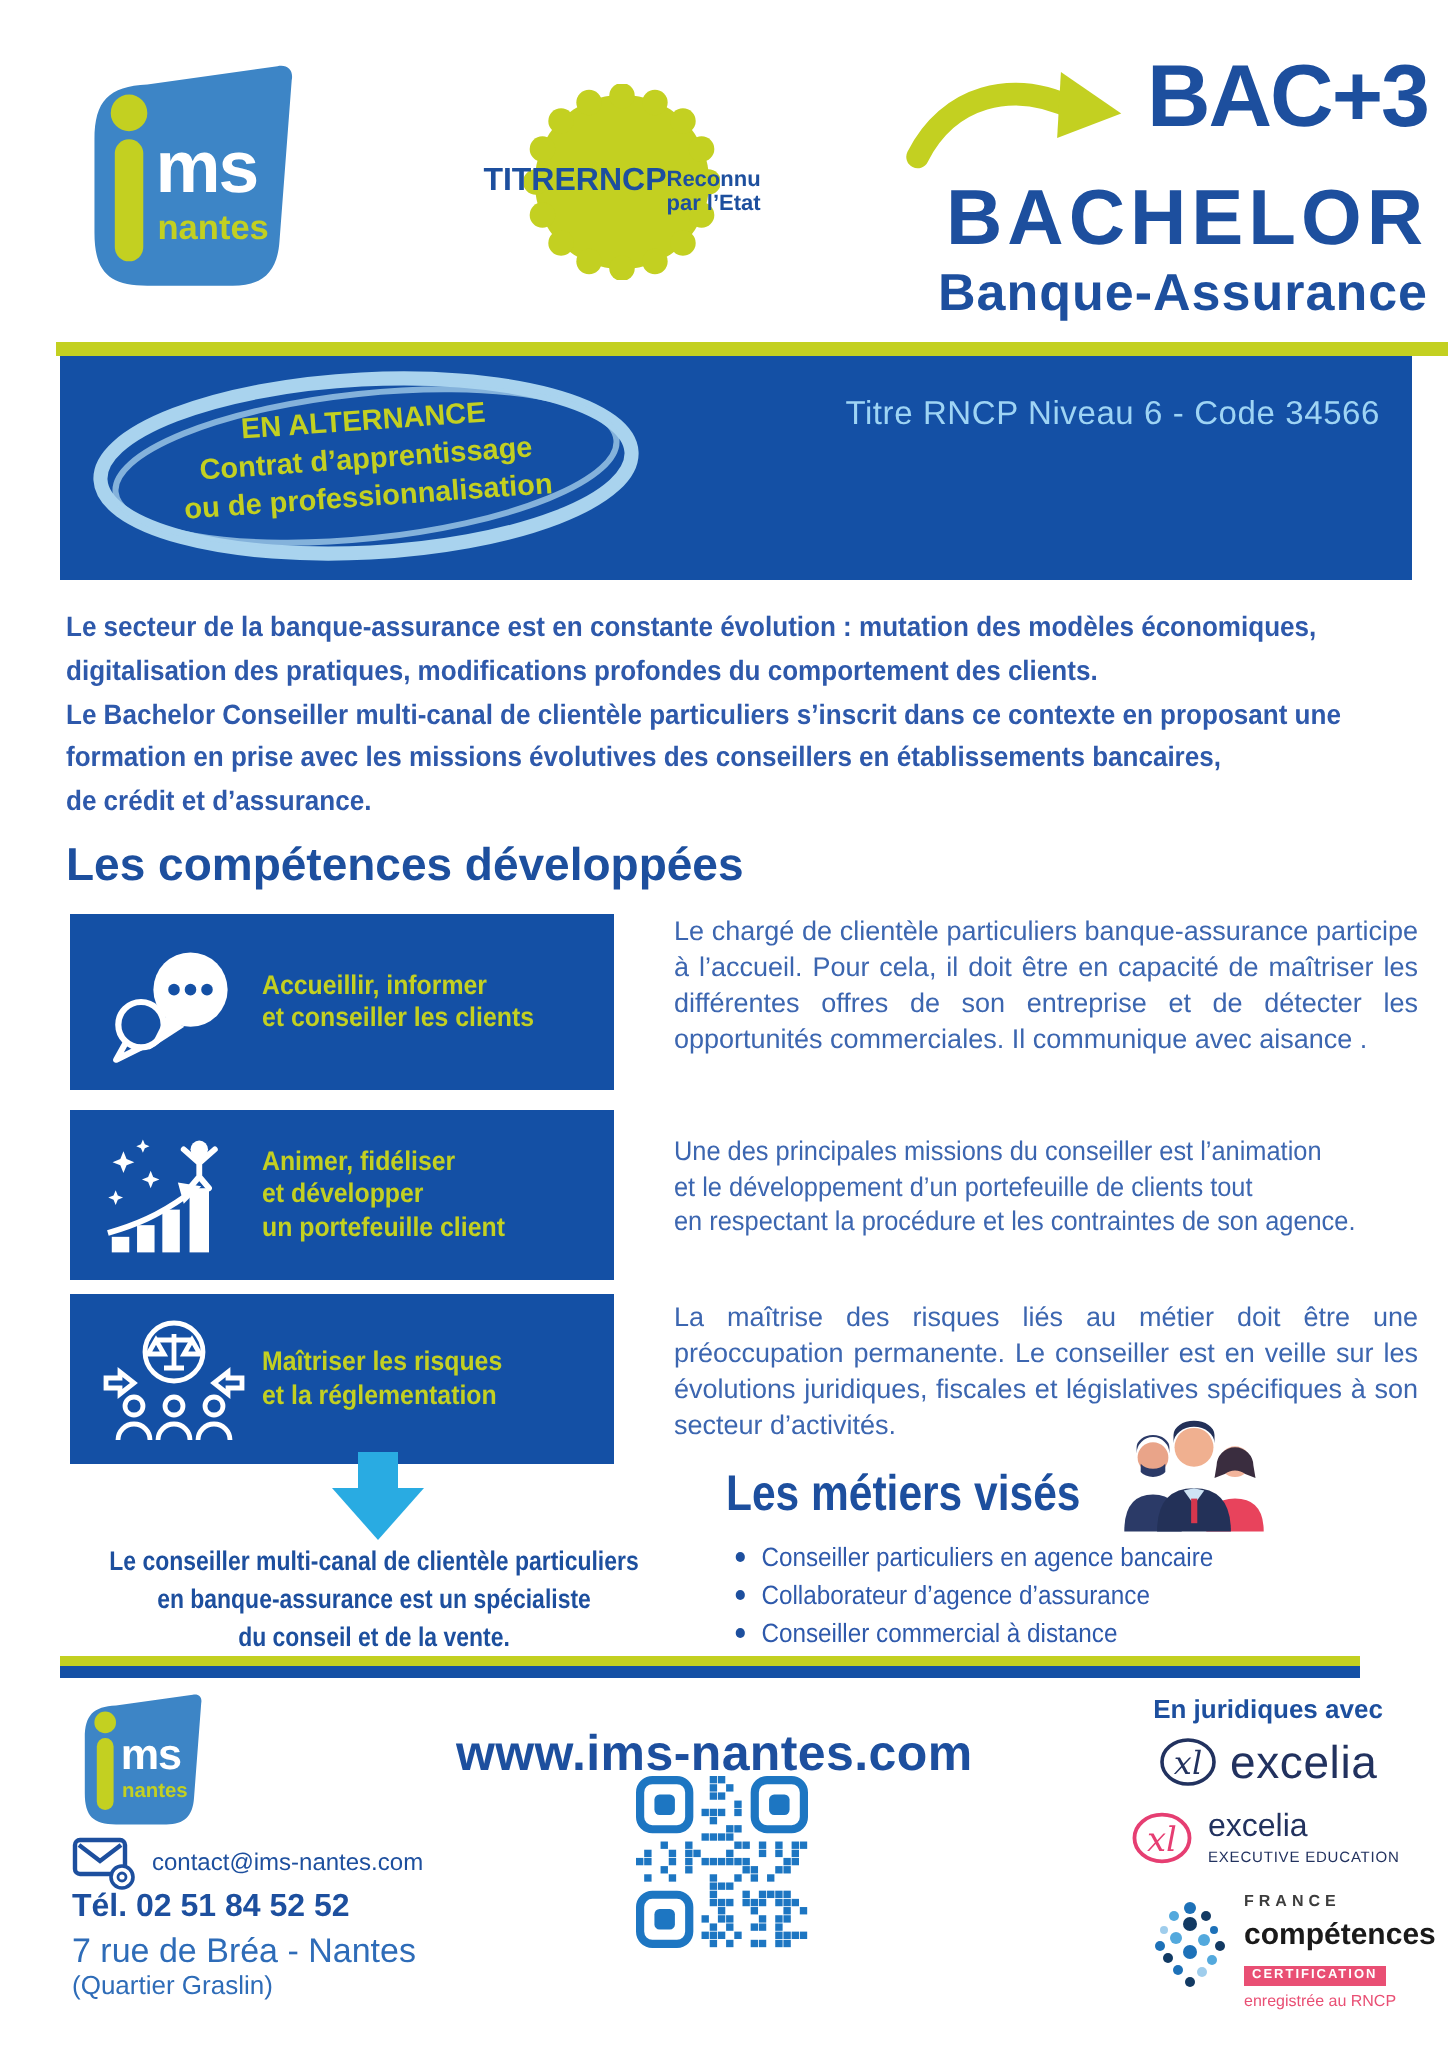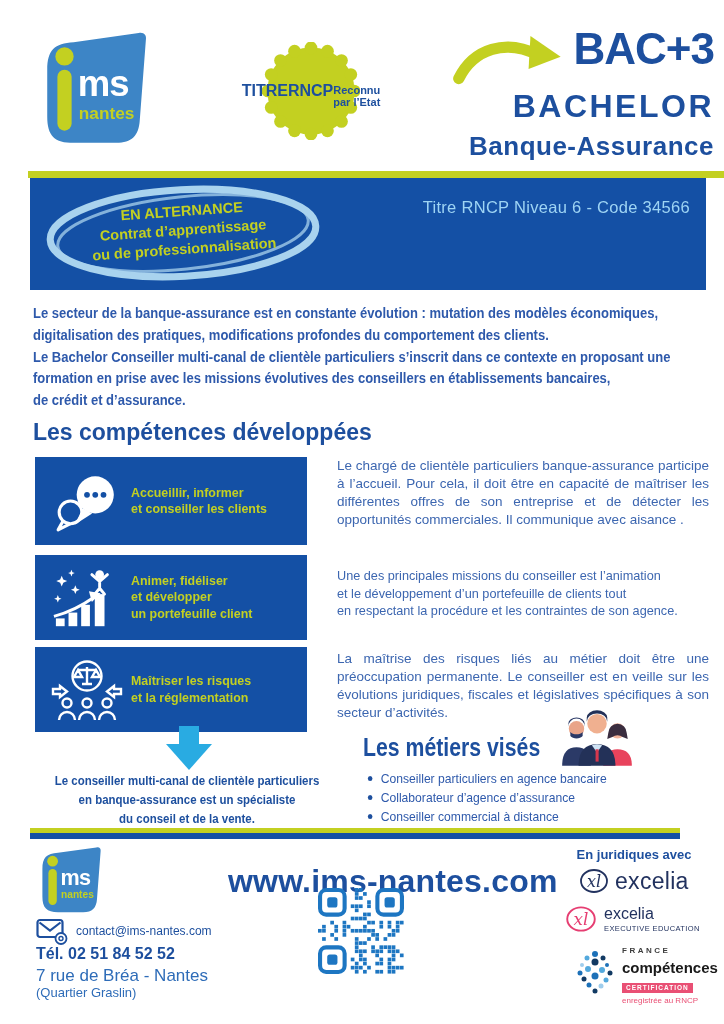--- a/index.html
+++ b/index.html
@@ -11,21 +11,21 @@
   html,body{background:#888}
   .page{position:relative;width:724px;height:1024px;background:#fff;
     font-family:"Liberation Sans",sans-serif;overflow:hidden;margin:0 auto}
   .abs{position:absolute}
   .pre{white-space:pre-line}
   .condense93{transform:scaleX(.93);transform-origin:left top}
   .condense94{transform:scaleX(.94);transform-origin:left top}
 
   
   .level{font-size:44px;font-weight:800;letter-spacing:-1px;color:var(--brand);text-align:right}
-  .program{font-size:32px;font-weight:800;letter-spacing:2.5px;color:var(--brand);text-align:right}
+  .program{font-size:39px;font-weight:800;letter-spacing:2.5px;color:var(--brand);text-align:right}
   .field{font-size:26px;font-weight:800;letter-spacing:.5px;color:var(--brand);text-align:left}
   .rule{background:var(--green)}
 
   
   .badge-text{position:absolute;left:262px;top:42px;width:98px;height:98px;
     display:flex;align-items:center;justify-content:center;
     color:var(--brand);text-align:center;line-height:1.05}
   .badge-text .b1{font-size:16px;font-weight:800}
   .badge-text .b2{font-size:11px;font-weight:700;margin-top:12px}
 
@@ -54,21 +54,21 @@
     transform:scaleX(.85);transform-origin:50% top}
 
   .h-metiers{left:363px;top:733px;font-size:25px;font-weight:800;color:var(--brand);
     transform:scaleX(.85);transform-origin:left top;white-space:nowrap}
   .bullets{left:366px;top:771px;width:330px;transform:scaleX(.92);transform-origin:left top}
   .bullet-row{display:flex;align-items:center;margin-bottom:4px}
   .dot{width:5px;height:5px;border-radius:50%;background:var(--brand);margin:0 9px 0 2px;flex:0 0 auto}
   .bullet-txt{font-size:13.2px;color:var(--intro)}
 
   
-  .website{left:228px;top:863px;font-size:32px;font-weight:800;color:var(--brand);letter-spacing:.2px}
+  .website{left:228px;top:863px;font-size:25px;font-weight:800;color:var(--brand);letter-spacing:.2px}
   .email-row{left:36px;top:917px;display:flex;align-items:center}
   .email-txt{font-size:12px;font-weight:400;color:var(--brand);margin-left:8px}
   .phone{left:36px;top:945px;font-size:16px;font-weight:800;color:var(--brand)}
   .address{left:36px;top:966px;font-size:17px;color:#2e6cb8}
   .quartier{left:36px;top:985px;font-size:13px;color:#2e6cb8}
   .partners-label{left:558px;top:847px;width:152px;text-align:center;
     font-size:13px;font-weight:800;color:var(--brand)}
   .partner{display:flex;align-items:center}
   .exc-name{font-size:23px;color:var(--navy);margin-left:4px;letter-spacing:.3px}
   .exc2-name{font-size:16px;color:var(--navy);line-height:1}

